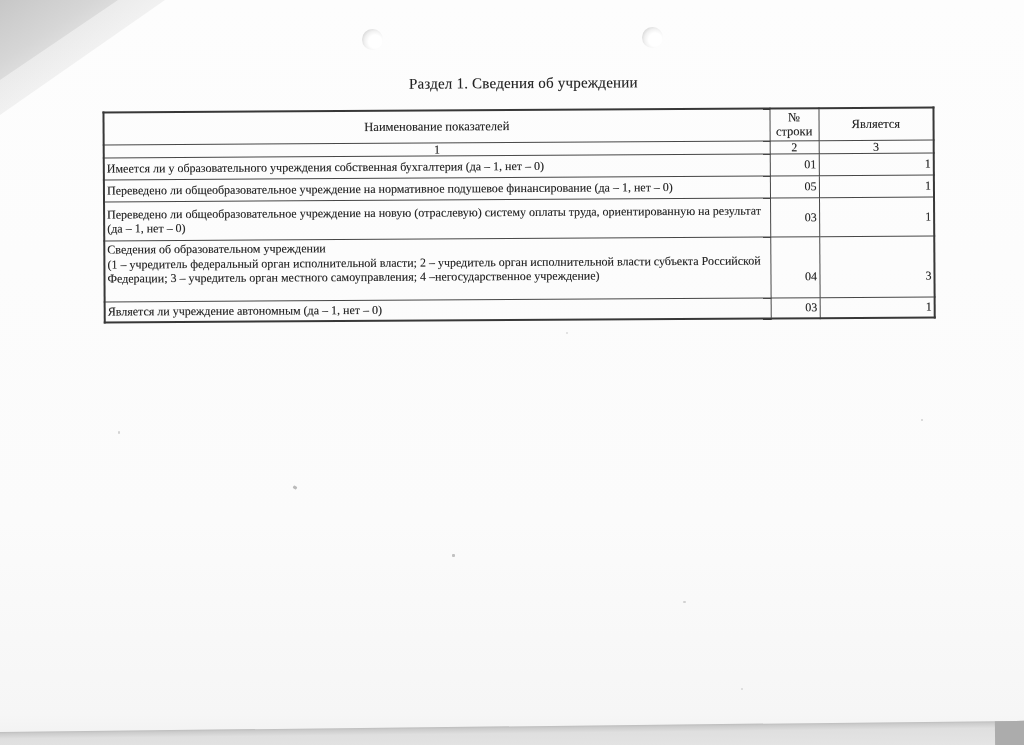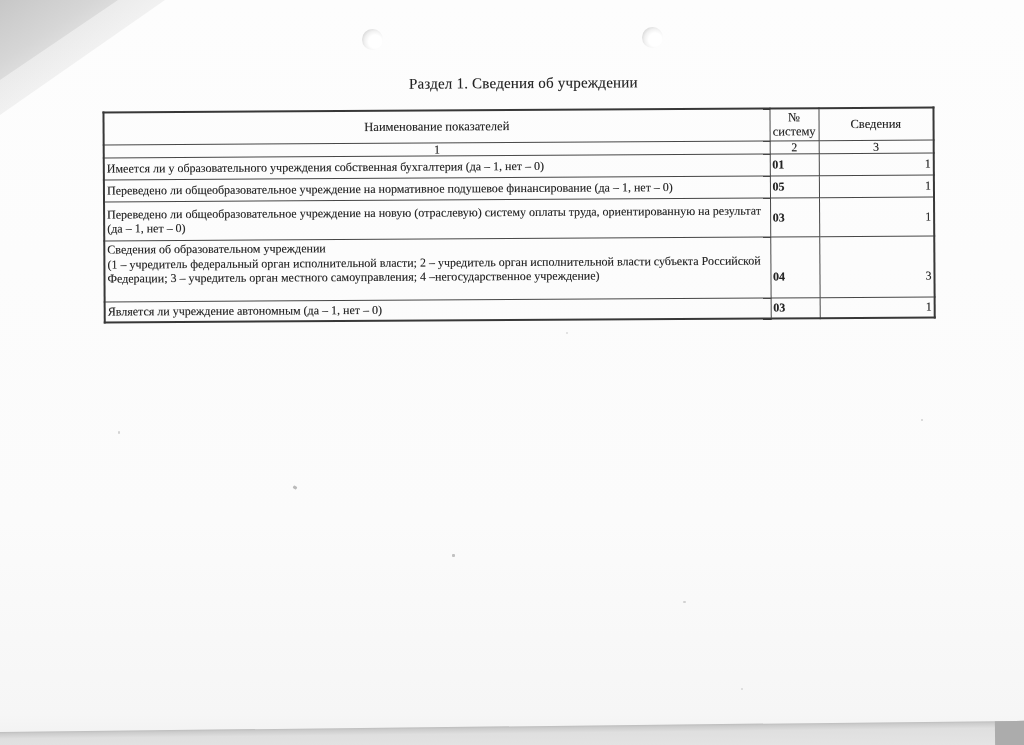--- a/index.html
+++ b/index.html
@@ -59,21 +59,21 @@
     border:1.5px solid #474747;
     font-size:12px;line-height:14.5px;
     padding:1px 2px;vertical-align:middle;overflow:hidden;
   }
   col.c-name{width:666px;}
   col.c-no{width:49px;}
   col.c-val{width:115px;}
   tr.hdr td{height:29px;text-align:center;font-size:12.5px;line-height:13.5px;}
   tr.idx td{height:12px;text-align:center;font-size:12px;line-height:12px;padding:0 2px;}
   td.name{text-align:left;padding-left:4px;white-space:pre-line;}
-  td.no{text-align:left;font-weight:bold;}
+  td.no{text-align:right;}
   td.val{text-align:right;padding-right:3px;}
   tr.r1 td{height:19px;}
   tr.r2 td{height:19px;}
   tr.r3 td{height:36px;}
   tr.r4 td{height:45px;}
   tr.r4 td.name{vertical-align:top;padding-top:1px;}
   tr.r4 td.no,tr.r4 td.val{vertical-align:bottom;padding-bottom:14px;}
   tr.r5 td{height:17px;}
 </style>
 </head>
@@ -92,22 +92,22 @@
 
     <table class="main">
       <colgroup>
           <col class="c-name">
           <col class="c-no">
           <col class="c-val">
         </colgroup>
       <tbody>
           <tr class="hdr">
         <td>Наименование показателей</td>
-        <td>№ систему</td>
-        <td>Сведения</td>
+        <td>№ строки</td>
+        <td>Является</td>
       </tr>
       <tr class="idx">
         <td>1</td>
         <td>2</td>
         <td>3</td>
       </tr>
       <tr class="r1">
         <td class="name">Имеется ли у образовательного учреждения собственная бухгалтерия (да – 1, нет – 0)</td>
         <td class="no">01</td>
         <td class="val">1</td>

